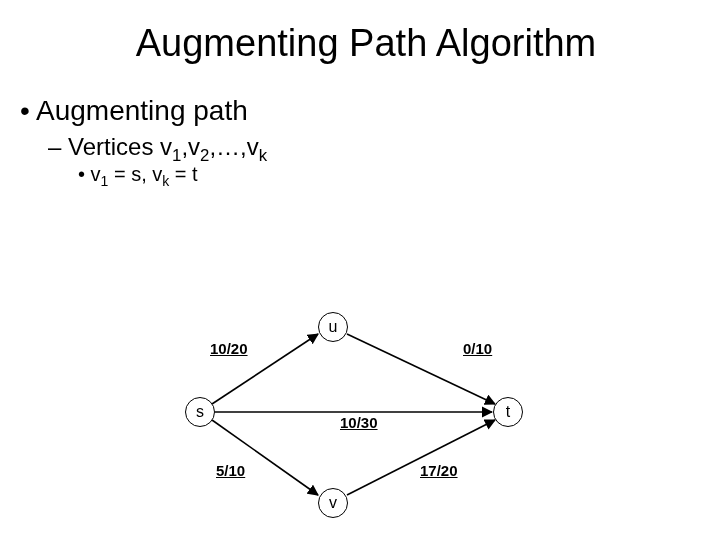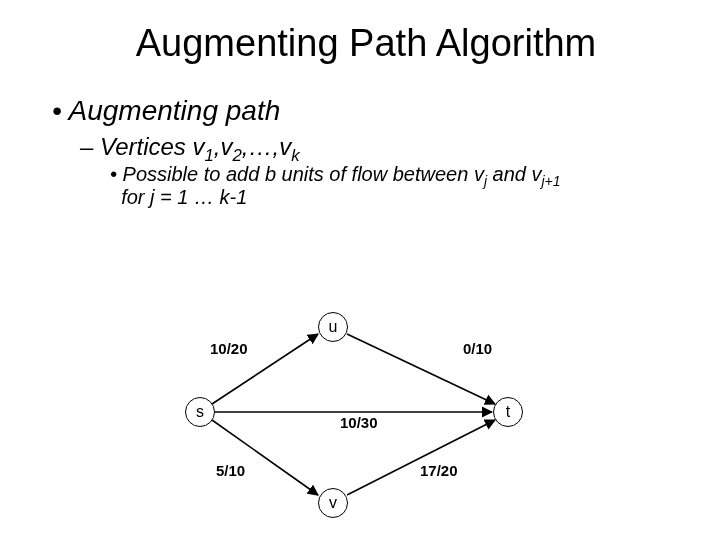--- a/index.html
+++ b/index.html
@@ -13,23 +13,22 @@
     position: relative;
   }
   .title {
     font-size: 38px;
     text-align: center;
     padding-top: 22px;
     font-weight: normal;
     padding-left: 12px;
   }
   .content {
-    padding-left: 52px;
+    padding-left: 20px;
     padding-top: 30px;
-    font-style: italic;
   }
   .b1 {
     font-size: 28px;
     margin: 0;
   }
   .b2 {
     font-size: 24px;
     margin: 6px 0 0 28px;
   }
   .b3 {
@@ -59,20 +58,21 @@
     font-size: 16px;
     display: flex;
     align-items: center;
     justify-content: center;
     box-sizing: border-box;
   }
   .elabel {
     position: absolute;
     font-size: 15px;
     font-weight: bold;
+    text-decoration: underline;
   }
   svg.edges {
     position: absolute;
     left: 0;
     top: 0;
     width: 720px;
     height: 230px;
   }
 </style>
 </head>
@@ -81,22 +81,21 @@
 <div class="title">Augmenting Path Algorithm</div>
 
 <div class="content">
   <div class="b1">
     • <span>Augmenting path</span>
   </div>
   <div class="b2">
     – <span>Vertices v</span><sub>1</sub><span>,v</span><sub>2</sub><span>,…,v</span><sub>k</sub>
   </div>
   <div class="b3">
-    • <span>Possible to add b units of flow between v</span><sub>j</sub><span> and v</span><sub>j+1</sub><br>
-    &nbsp;&nbsp;<span>for j = 1 … k-1</span>
+    • <span>v</span><sub>1</sub><span> = s,  v</span><sub>k</sub><span> = t</span>
   </div>
 </div>
 
 <div class="diagram">
   <svg class="edges">
     <defs>
       <marker id="arrow" viewBox="0 0 10 10" refX="9" refY="5" markerWidth="7" markerHeight="7" orient="auto-start-reverse">
         <path d="M 0 0 L 10 5 L 0 10 z" fill="#000"></path>
       </marker>
     </defs>

